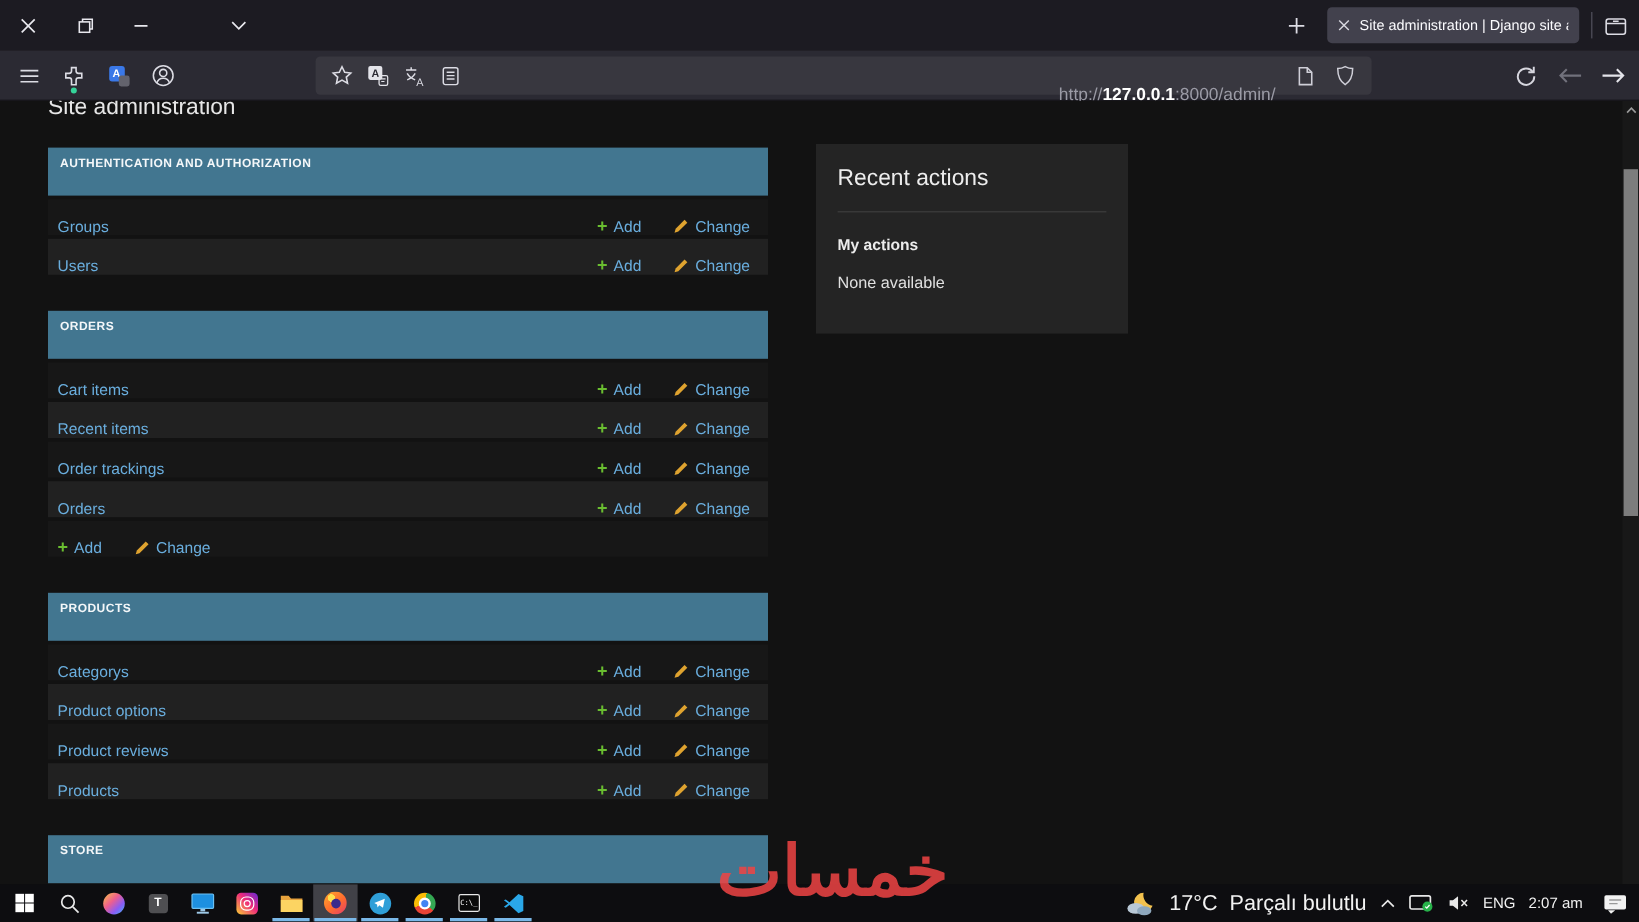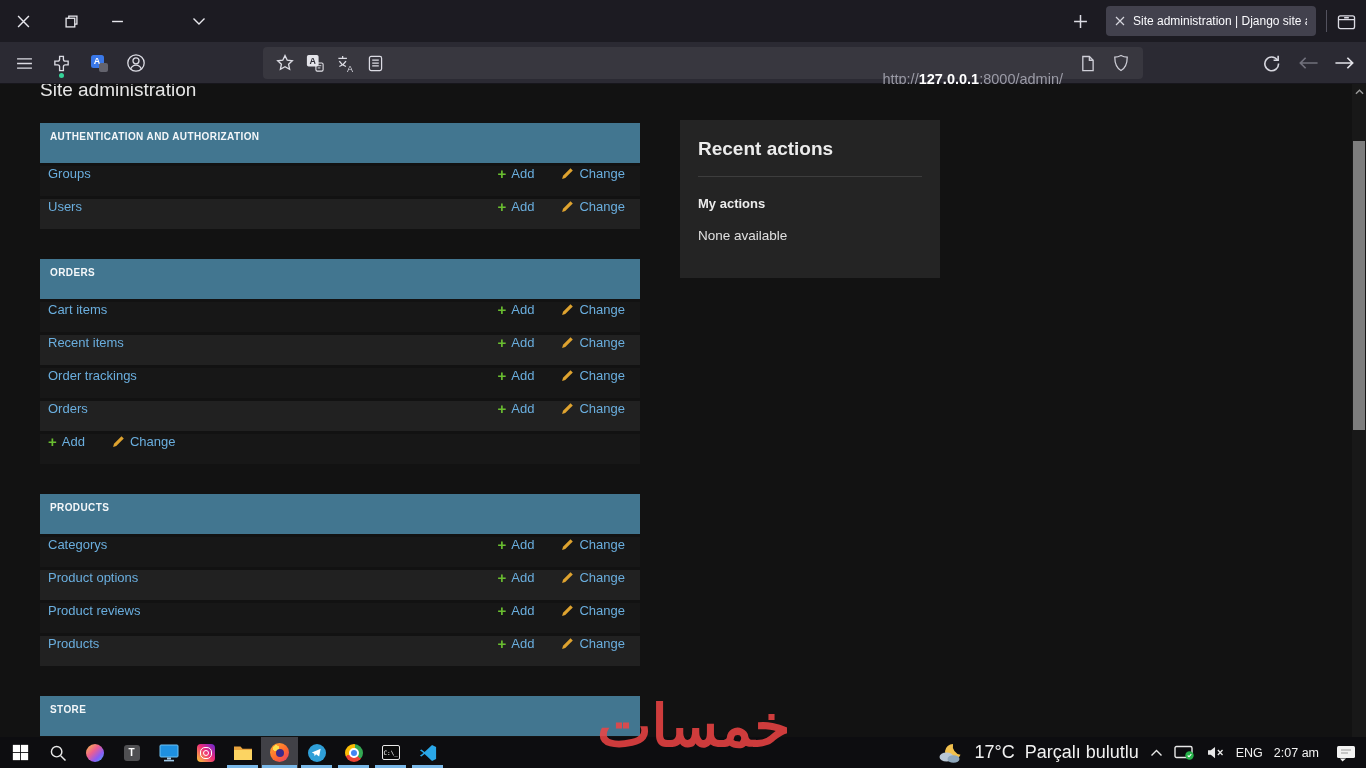--- a/index.html
+++ b/index.html
@@ -50,30 +50,30 @@
   .i-back { left:1296px; }
   .i-fwd { left:1332px; }
 
   
   .content { position:absolute; left:0; top:84px; width:1366px; height:653px; background:#121212; overflow:hidden; }
   .page-heading { position:absolute; left:40px; top:-5px; font-size:19px; font-weight:400; color:#e6e6e6; }
   .main-col { position:absolute; left:40px; top:39px; width:600px; }
   .module { margin-bottom:30px; }
   .module-caption { height:40px; line-height:28px; background:#427690; color:#f4f7f9; font-size:10px;
     font-weight:700; letter-spacing:.4px; padding:0 10px; }
-  .model-row { height:30px; margin-top:3px; display:flex; align-items:flex-start; padding:0 15px 0 8px; background:#171717; }
+  .model-row { height:30px; margin-top:3px; display:flex; align-items:flex-end; padding:0 15px 0 8px; background:#171717; }
   .model-row.alt { background:#212121; }
   .model-link { flex:1; font-size:13px; color:#6aaede; text-decoration:none; }
   .cell { display:flex; align-items:center; gap:5px; font-size:13px; color:#6aaede; cursor:pointer; }
   .cell.addc { margin-right:27px; }
   .plus-glyph { color:#6abe30; font-size:15px; font-weight:700; line-height:1; }
   .pencil-svg { display:block; }
 
   .recent-panel { position:absolute; left:680px; top:36px; width:260px; height:158px; background:#242424; padding:0 18px; }
-  .ra-title { padding-top:18px; font-size:19px; font-weight:700; color:#ececec; }
+  .ra-title { padding-top:18px; font-size:19px; font-weight:400; color:#ececec; }
   .ra-divider { border:none; border-top:1px solid #3d3d3d; margin-top:16px; }
   .ra-sub { margin-top:19px; font-size:13px; font-weight:700; color:#ececec; }
   .ra-empty { margin-top:17px; font-size:13.5px; color:#e0e0e0; }
 
   .scrollbar { position:absolute; right:0; top:0; width:14px; height:653px; background:#181818; }
   .sb-up { position:absolute; top:2px; left:1px; width:12px; height:12px; display:flex; align-items:center; justify-content:center; }
   .sb-thumb { position:absolute; left:1px; width:12px; top:57px; height:289px; background:#7d7d7d; }
 
   .watermark { position:absolute; left:597px; top:692px; z-index:60; font-size:58px; font-weight:700;
     color:#ef4444; opacity:.85; direction:rtl; letter-spacing:-2px; }

